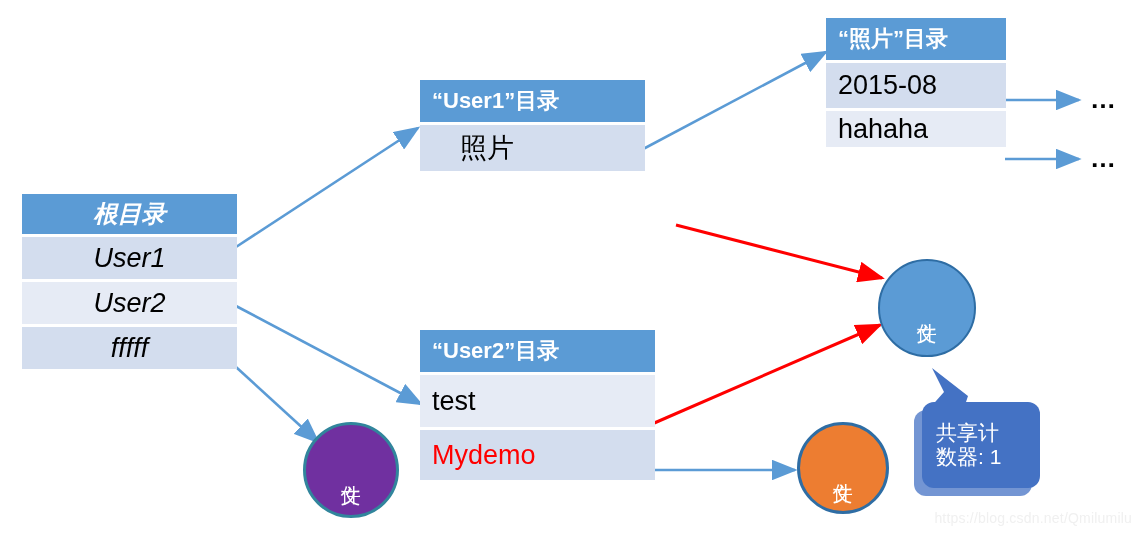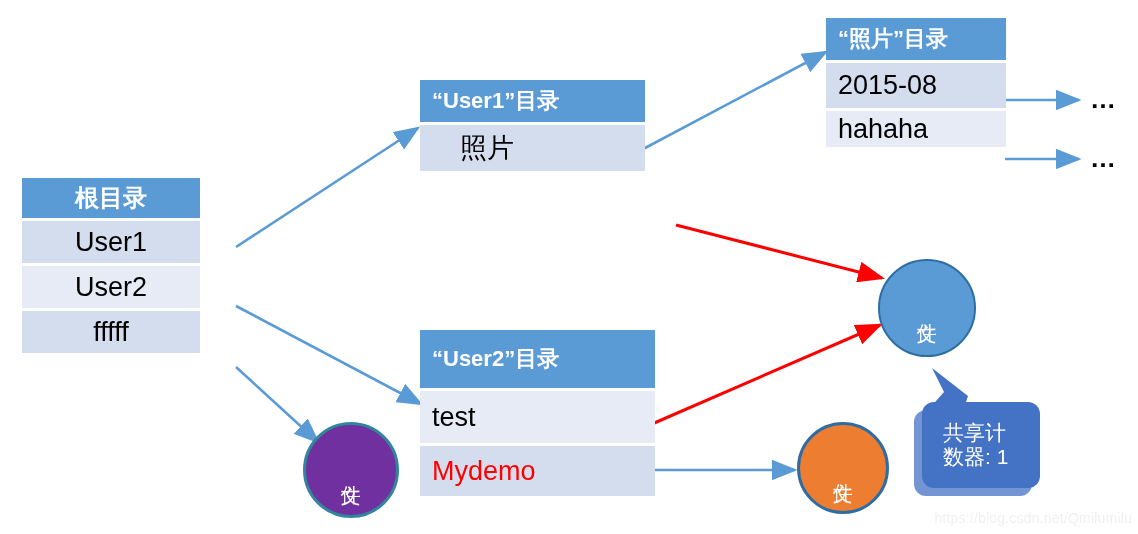--- a/index.html
+++ b/index.html
@@ -59,21 +59,21 @@
     position:absolute;left:4px;top:8px;
     width:118px;height:86px;
     background:#4472c4;border-radius:12px;opacity:.75;
   }
   .callout-body{
     position:absolute;left:12px;top:0;
     width:118px;height:86px;
     background:#4472c4;border-radius:12px;
     color:#ffffff;font-size:21px;line-height:1.12;
     display:flex;flex-direction:column;justify-content:center;
-    padding-left:21px;box-sizing:border-box;
+    padding-left:14px;box-sizing:border-box;
   }
   .callout-tail{position:absolute;left:8px;top:-36px;}
 
   
   .watermark{
     position:absolute;right:6px;bottom:8px;
     color:#f0f0f0;font-size:14px;
     letter-spacing:.2px;
   }
 </style>
@@ -104,40 +104,40 @@
 
     <line x1="1005" y1="159" x2="1079" y2="159" stroke="#5b9bd5" stroke-width="2.6" marker-end="url(#ar-blue)"></line>
 
     <line x1="655" y1="470" x2="795" y2="470" stroke="#5b9bd5" stroke-width="2.6" marker-end="url(#ar-blue)"></line>
 
     <line x1="676" y1="225" x2="882" y2="278" stroke="#ff0000" stroke-width="3" marker-end="url(#ar-red)"></line>
 
     <line x1="652" y1="424" x2="880" y2="325" stroke="#ff0000" stroke-width="3" marker-end="url(#ar-red)"></line>
   </svg>
 
-  <div class="dirbox center" style="left:22px;top:178px;width:178px;">
+  <div class="dirbox center" style="left:22px;top:194px;width:215px;font-style:italic;">
     <div class="hdr" style="height:40px;font-size:24px;">根目录</div>
     <div class="row odd" style="height:42px;margin-top:3px;">User1</div>
     <div class="row even" style="height:42px;margin-top:3px;">User2</div>
     <div class="row odd" style="height:42px;margin-top:3px;">fffff</div>
   </div>
 
   <div class="dirbox left" style="left:420px;top:80px;width:225px;">
     <div class="hdr" style="height:42px;">“User1”目录</div>
     <div class="row odd" style="height:46px;margin-top:3px;padding-left:40px;">照片</div>
   </div>
 
   <div class="dirbox left" style="left:826px;top:18px;width:180px;">
     <div class="hdr" style="height:42px;">“照片”目录</div>
     <div class="row odd" style="height:45px;margin-top:3px;">2015-08</div>
     <div class="row even" style="height:36px;margin-top:3px;">hahaha</div>
   </div>
 
   <div class="dirbox left" style="left:420px;top:330px;width:235px;">
-    <div class="hdr" style="height:58px;">“User2”目录</div>
+    <div class="hdr" style="height:42px;">“User2”目录</div>
     <div class="row even" style="height:52px;margin-top:3px;">test</div>
     <div class="row odd red" style="height:50px;margin-top:3px;">Mydemo</div>
   </div>
 
   <div class="ellipsis" style="left:1090px;top:86px;">…</div>
   <div class="ellipsis" style="left:1090px;top:145px;">…</div>
 
   <div class="circle c-blue" style="left:878px;top:259px;width:98px;height:98px;">
     <span>文件</span>
   </div>

